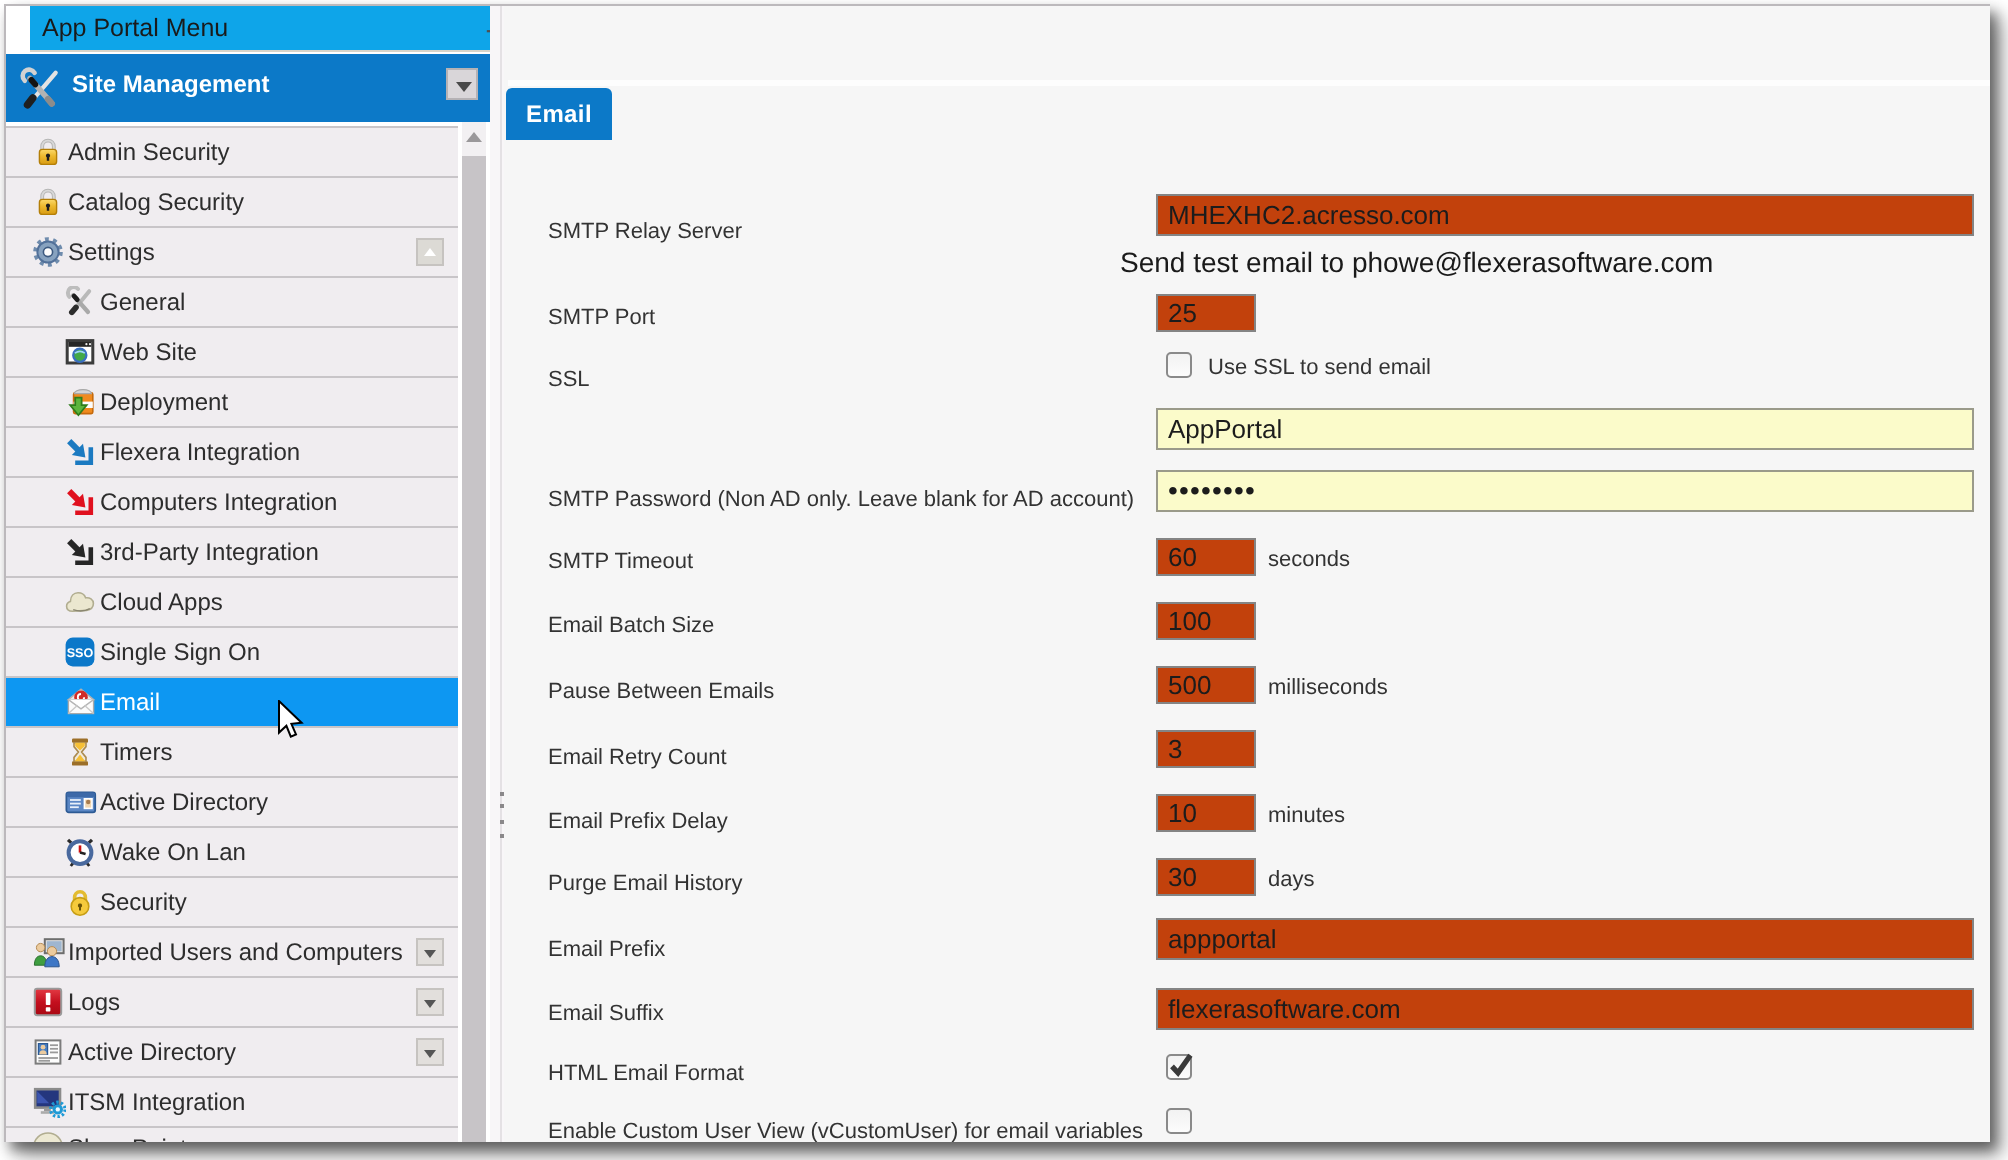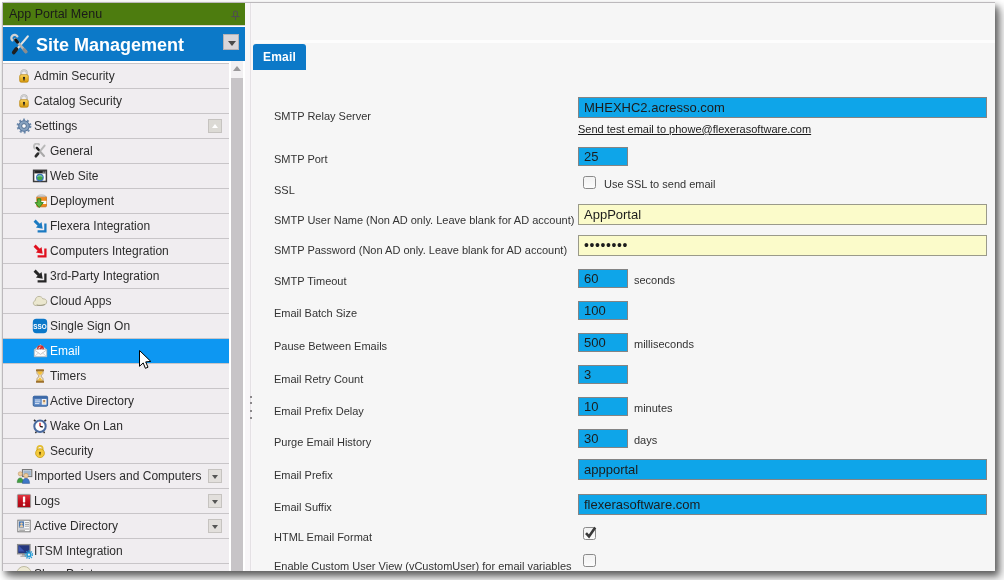--- a/index.html
+++ b/index.html
@@ -1,27 +1,27 @@
 <!DOCTYPE html>
 <html><head><meta charset="utf-8"><style>
 * { margin:0; padding:0; box-sizing:border-box; }
 body { width:1004px; height:580px; background:#fff; overflow:hidden;
   font-family:"Liberation Sans", sans-serif; position:relative; }
 .win { position:absolute; left:2px; top:2px; width:993px; height:569px; background:#fbfafb;
   border:1px solid #bcb9bc; border-right:0; border-bottom:0;
   box-shadow:3px 4px 6px rgba(0,0,0,.46), 6px 7px 10px rgba(0,0,0,.33); overflow:hidden; }
 
 .sbar { position:absolute; left:0; top:0; width:242px; height:569px; background:#fff; }
-.shead { position:absolute; left:0; top:0; width:242px; height:23px; background:#4d7c0f;
+.shead { position:absolute; left:12px; top:0; width:242px; height:23px; background:#0ea5e9;
   border-bottom:1px solid #d8d4ca; }
 .shead .t { position:absolute; left:6px; top:4px; font-size:12.5px; color:#1a1a1a; }
 .shead .pin { position:absolute; right:4px; top:4px; }
 .sblue { position:absolute; left:0; top:24px; width:242px; height:34px; background:#0c79c8; }
 .sblue .ic { position:absolute; left:6px; top:6px; }
-.sblue .t { position:absolute; left:33px; top:8px; font-size:18px; font-weight:600; color:#fff; }
+.sblue .t { position:absolute; left:33px; top:8px; font-size:12px; font-weight:600; color:#fff; }
 .sblue .dd { position:absolute; right:6px; top:7px; width:16px; height:16px; background:#d9d6d9;
   border:1px solid #b5b2b5; }
 .sblue .dd span { position:absolute; left:4px; top:6px; border-left:4px solid transparent;
   border-right:4px solid transparent; border-top:5px solid #4a4a4a; }
 .menu { position:absolute; left:0; top:0; width:228px; }
 .mrow { position:absolute; left:0; width:226px; height:25px; background:#f0edf0;
   border-top:1px solid #c8c5c8; }
 .mrow.sel { background:#0d97f2; }
 .mrow.last .mic { top:1px; }
 .mrow.last .mtx { top:3px; }
@@ -55,27 +55,27 @@
   border:1px solid #d5d1d5; }
 .toolbar .sv { position:absolute; left:3px; top:6px; }
 .toolbar .t { position:absolute; left:34px; top:12px; font-size:12px; color:#757379; }
 .wstrip { position:absolute; left:2px; top:37px; width:741px; height:3px; background:#fdfdfd; }
 .tab { position:absolute; left:1px; top:41px; width:53px; height:26px; background:#0c79c8;
   border-radius:3px 3px 0 0; }
 .tab span { position:absolute; left:0; width:53px; text-align:center; top:6px; font-size:12px;
   font-weight:bold; color:#fff; letter-spacing:0.2px; }
 
 .flab { position:absolute; left:22px; font-size:11px; color:#333; white-space:nowrap; }
-.inp { position:absolute; left:326px; background:#0ea5e9; border:1px solid #848484; font-size:13px;
+.inp { position:absolute; left:326px; background:#c2410c; border:1px solid #848484; font-size:13px;
   color:#1c1c1c; padding-left:5px; white-space:nowrap; overflow:hidden; }
 .inp.wide { width:409px; height:21px; line-height:20px; }
 .inp.small { width:50px; height:19px; line-height:18px; }
 .inp.yel { background:#fbfbca; border-color:#9a9a8a; }
 .inp.dots { font-size:14px; letter-spacing:0.6px; line-height:19px; }
-.flink { position:absolute; left:326px; font-size:11px; color:#1a1a1a; text-decoration:underline; }
+.flink { position:absolute; left:308px; font-size:14px; color:#1a1a1a; }
 .unit { position:absolute; left:382px; font-size:11px; color:#333; }
 .cbox { position:absolute; left:331px; width:13px; height:13px; background:linear-gradient(#f2f2f2,#fcfcfc);
   border:1px solid #8a8a8a; border-radius:2.5px; }
 .cblab { position:absolute; left:352px; font-size:11px; color:#333; }
 .cursor { position:absolute; left:136px; top:347px; z-index:50; }
 </style></head>
 <body>
 <div class="win">
   <div class="sbar">
     <div class="menu">
@@ -400,21 +400,20 @@
       <div class="grip" style="top:414px"></div>
   </div>
   <div class="content">
     <div class="wstrip"></div>
     <div class="tab">
         <span>Email</span>
       </div>
 <div class="flab" style="top:107px">SMTP Relay Server</div>
 <div class="flab" style="top:150px">SMTP Port</div>
 <div class="flab" style="top:181px">SSL</div>
-<div class="flab" style="top:211px">SMTP User Name (Non AD only. Leave blank for AD account)</div>
 <div class="flab" style="top:241px">SMTP Password (Non AD only. Leave blank for AD account)</div>
 <div class="flab" style="top:272px">SMTP Timeout</div>
 <div class="flab" style="top:304px">Email Batch Size</div>
 <div class="flab" style="top:337px">Pause Between Emails</div>
 <div class="flab" style="top:370px">Email Retry Count</div>
 <div class="flab" style="top:402px">Email Prefix Delay</div>
 <div class="flab" style="top:433px">Purge Email History</div>
 <div class="flab" style="top:466px">Email Prefix</div>
 <div class="flab" style="top:498px">Email Suffix</div>
 <div class="flab" style="top:528px">HTML Email Format</div>

